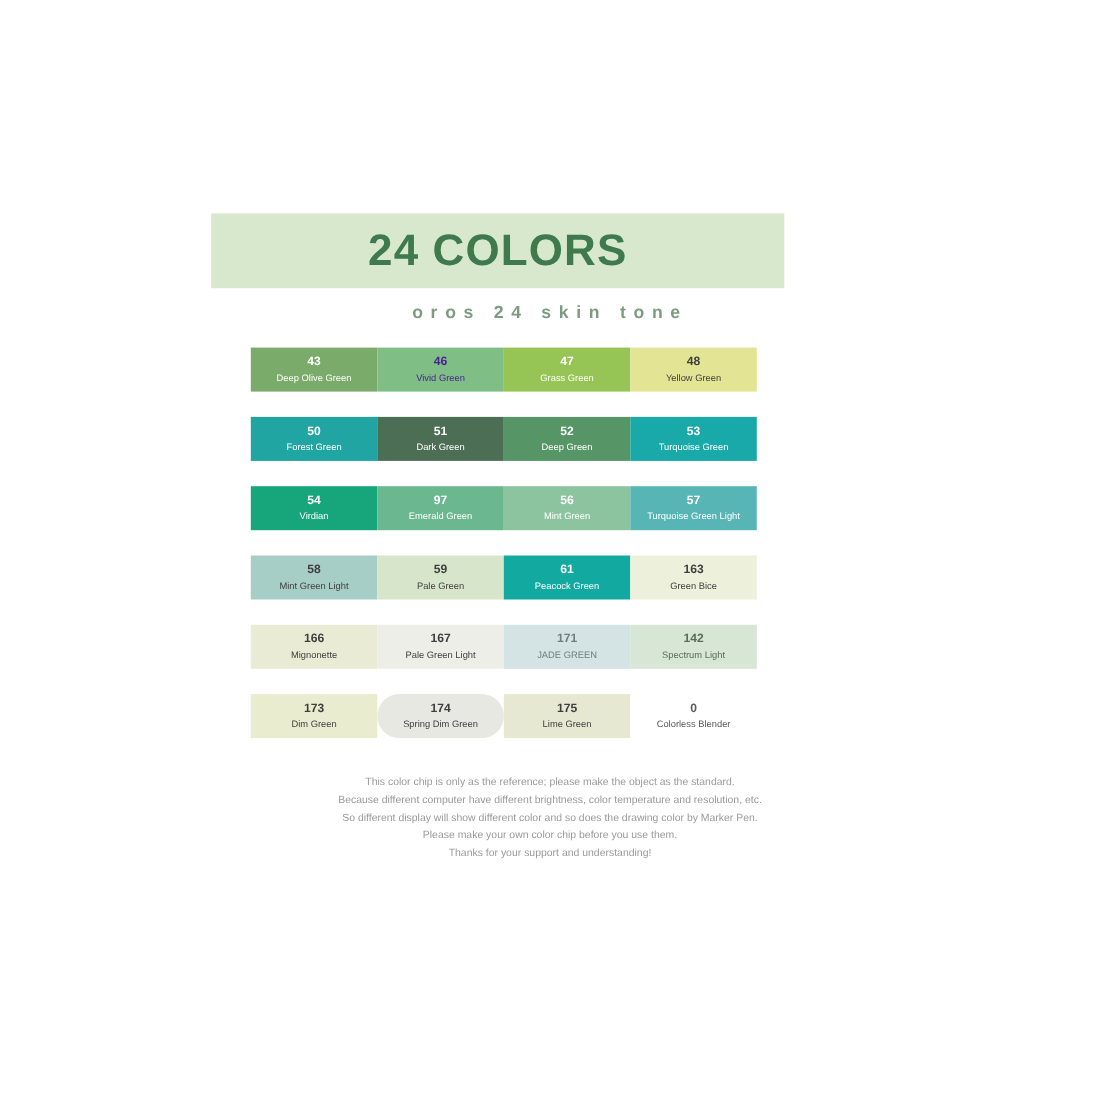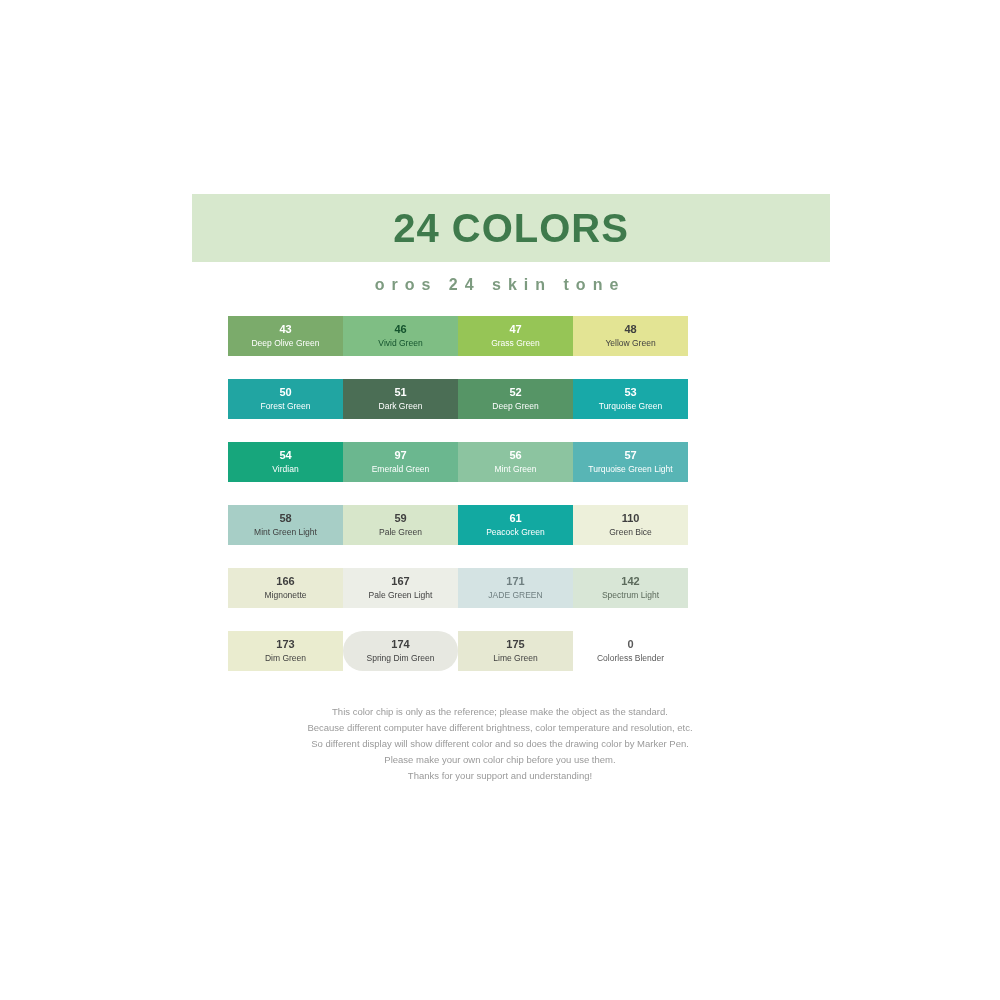--- a/index.html
+++ b/index.html
@@ -20,21 +20,21 @@
     width: 1000px;
     height: 1000px;
     background: #ffffff;
   }
 
   
   .banner {
     position: absolute;
     left: 192px;
     top: 194px;
-    width: 638px;
+    width: 521px;
     height: 68px;
     background: #d7e8cd;
     display: flex;
     align-items: center;
     justify-content: center;
   }
   .banner-title {
     font-size: 40px;
     font-weight: bold;
     letter-spacing: 1px;
@@ -118,21 +118,21 @@
   </div>
 
   <div class="subtitle">oros 24 skin tone</div>
 
   <div class="grid">
       <div class="grid-row">
         <div class="swatch" style="background: rgb(123, 171, 107); color: rgb(255, 255, 255);">
           <div class="swatch-code">43</div>
           <div class="swatch-name">Deep Olive Green</div>
         </div>
-        <div class="swatch" style="background: rgb(127, 190, 132); color: #14532d;">
+        <div class="swatch" style="background: rgb(127, 190, 132); color: #4c1d95;">
           <div class="swatch-code">46</div>
           <div class="swatch-name">Vivid Green</div>
         </div>
         <div class="swatch" style="background: rgb(150, 197, 86); color: rgb(255, 255, 255);">
           <div class="swatch-code">47</div>
           <div class="swatch-name">Grass Green</div>
         </div>
         <div class="swatch" style="background: rgb(227, 228, 148); color: rgb(63, 63, 63);">
           <div class="swatch-code">48</div>
           <div class="swatch-name">Yellow Green</div>
@@ -181,21 +181,21 @@
         </div>
         <div class="swatch" style="background: rgb(215, 230, 202); color: rgb(63, 63, 63);">
           <div class="swatch-code">59</div>
           <div class="swatch-name">Pale Green</div>
         </div>
         <div class="swatch" style="background: rgb(18, 169, 161); color: rgb(255, 255, 255);">
           <div class="swatch-code">61</div>
           <div class="swatch-name">Peacock Green</div>
         </div>
         <div class="swatch" style="background: rgb(237, 240, 218); color: rgb(63, 63, 63);">
-          <div class="swatch-code">110</div>
+          <div class="swatch-code">163</div>
           <div class="swatch-name">Green Bice</div>
         </div>
       </div>
       <div class="grid-row">
         <div class="swatch" style="background: rgb(233, 235, 212); color: rgb(63, 63, 63);">
           <div class="swatch-code">166</div>
           <div class="swatch-name">Mignonette</div>
         </div>
         <div class="swatch" style="background: rgb(236, 238, 231); color: rgb(63, 63, 63);">
           <div class="swatch-code">167</div>

